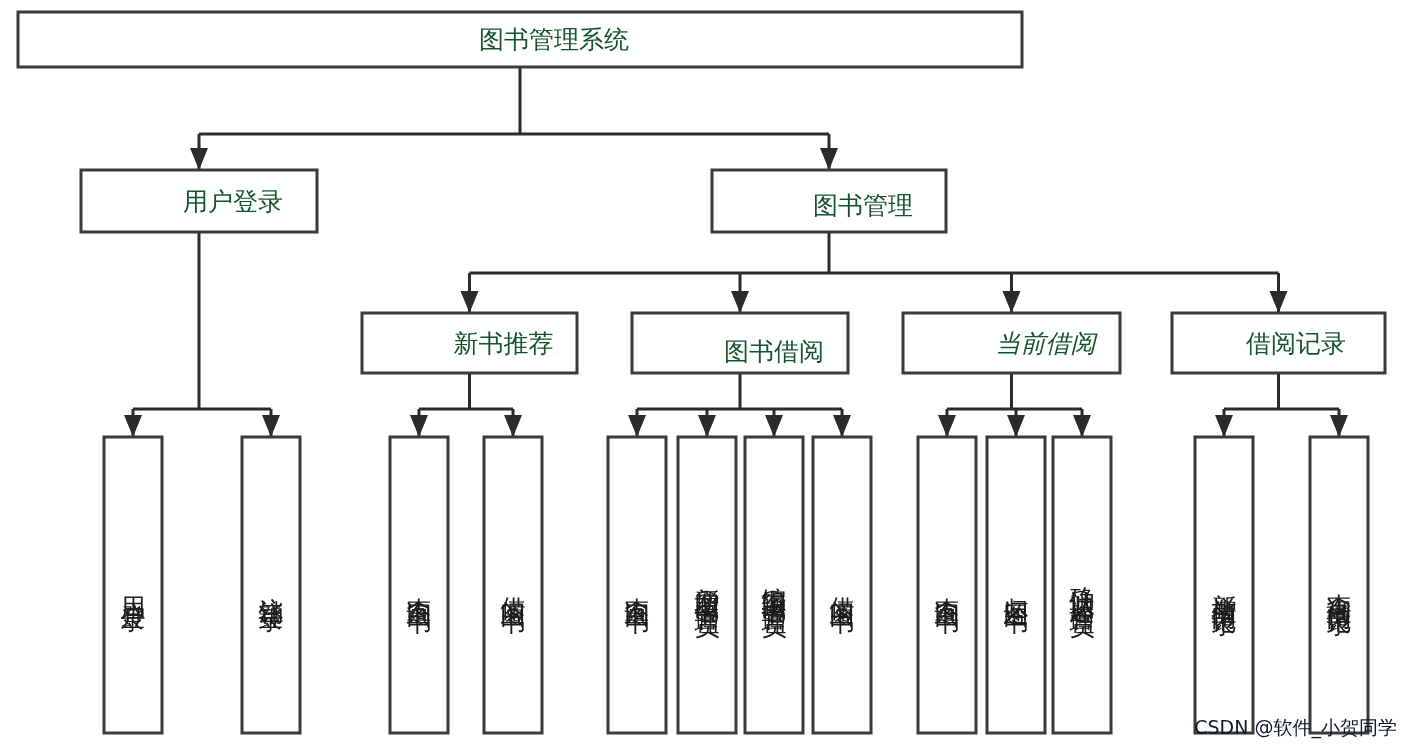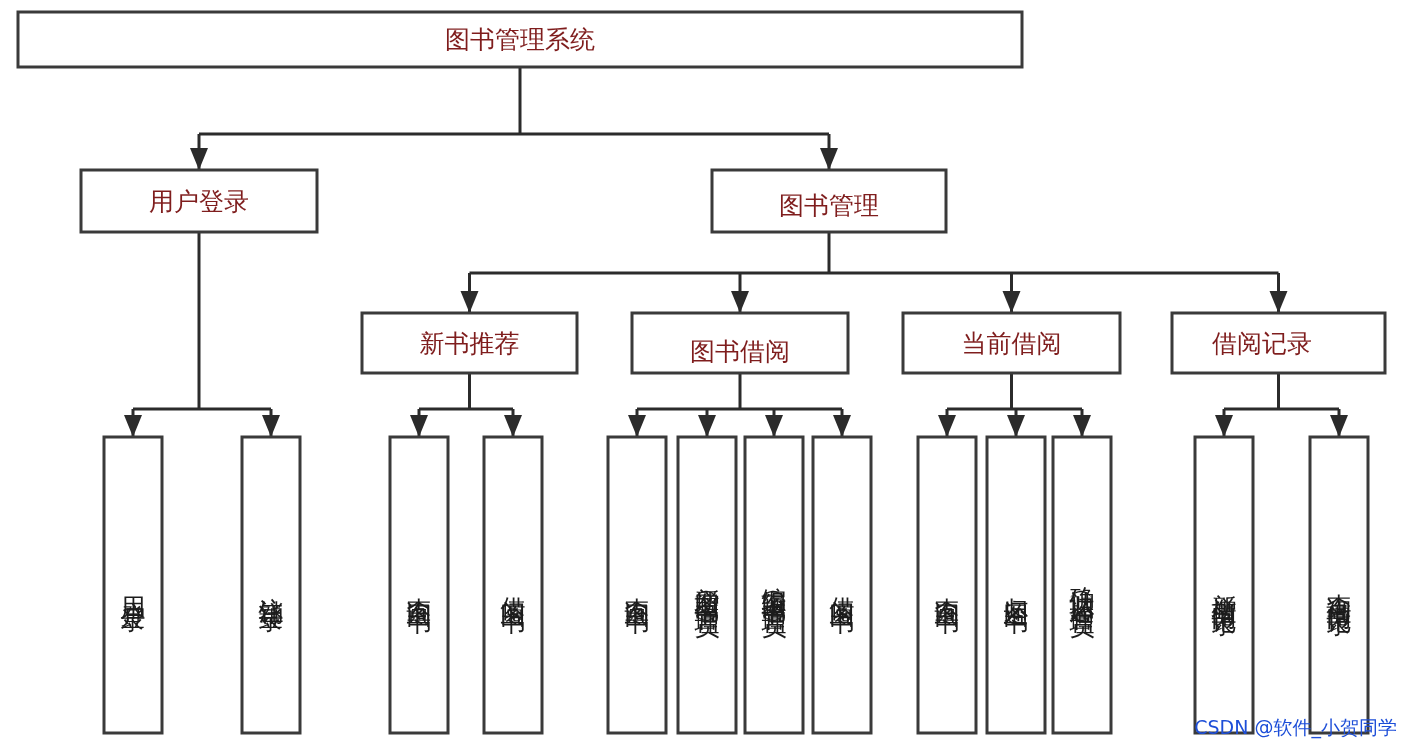--- a/index.html
+++ b/index.html
@@ -47,35 +47,36 @@
     align-items: center;
     justify-content: center;
     text-align: center;
     white-space: nowrap;
     pointer-events: none;
   }
   .hlabel-wrap {
     position: absolute;
     font-family: "DejaVu Sans", "Liberation Sans", sans-serif;
     font-size: 25px;
-    color: #7f1d1d;
+    color: #14532d;
     display: flex;
     align-items: center;
     justify-content: center;
     text-align: center;
     white-space: nowrap;
     pointer-events: none;
+    margin-left: 34px;
   }
   #watermark {
     position: absolute;
     right: 8px;
     bottom: 6px;
     font-family: "DejaVu Sans", "Liberation Sans", sans-serif;
     font-size: 19px;
-    color: #1d4ed8;
+    color: #0f172a;
     white-space: nowrap;
     pointer-events: none;
     text-align: right;
   }
 </style>
 </head>
 <body>
 
 <div id="chart-root">
   <svg id="diagram-svg" width="1405" height="747" viewBox="0 0 1405 747" xmlns="http://www.w3.org/2000/svg">
@@ -155,21 +156,21 @@
         <rect x="1195" y="437" width="58" height="296" class="node-rect"></rect>
         <rect x="1310" y="437" width="58" height="296" class="node-rect"></rect>
       </g>
   </svg>
   <div id="labels-layer">
       <div class="hlabel-wrap" style="left: 18px; top: 12px; width: 1004px; height: 55px;">图书管理系统</div>
       <div class="hlabel-wrap" style="left: 81px; top: 170px; width: 236px; height: 62px;">用户登录</div>
       <div class="hlabel-wrap" style="left: 712px; top: 170px; width: 234px; height: 71px;">图书管理</div>
       <div class="hlabel-wrap" style="left: 362px; top: 313px; width: 215px; height: 60px;">新书推荐</div>
       <div class="hlabel-wrap" style="left: 632px; top: 313px; width: 216px; height: 76px;">图书借阅</div>
-      <div class="hlabel-wrap" style="left: 903px; top: 313px; width: 217px; height: 60px;">当前借阅</div>
+      <div class="hlabel-wrap" style="left: 903px; top: 313px; width: 217px; height: 60px; font-style: italic;">当前借阅</div>
       <div class="hlabel-wrap" style="left: 1172px; top: 313px; width: 180px; height: 60px;">借阅记录</div>
       <div class="vlabel-wrap" style="left: 104px; top: 437px; width: 58px; height: 296px;">用户登录</div>
       <div class="vlabel-wrap" style="left: 242px; top: 437px; width: 58px; height: 296px;">注销登录</div>
       <div class="vlabel-wrap" style="left: 390px; top: 437px; width: 58px; height: 296px;">查询图书</div>
       <div class="vlabel-wrap" style="left: 484px; top: 437px; width: 58px; height: 296px;">借阅图书</div>
       <div class="vlabel-wrap" style="left: 608px; top: 437px; width: 58px; height: 296px;">查询图书</div>
       <div class="vlabel-wrap" style="left: 678px; top: 437px; width: 58px; height: 296px;">新增图书（管理员）</div>
       <div class="vlabel-wrap" style="left: 745px; top: 437px; width: 58px; height: 296px;">编辑图书（管理员）</div>
       <div class="vlabel-wrap" style="left: 813px; top: 437px; width: 58px; height: 296px;">借阅图书</div>
       <div class="vlabel-wrap" style="left: 918px; top: 437px; width: 58px; height: 296px;">查询图书</div>

